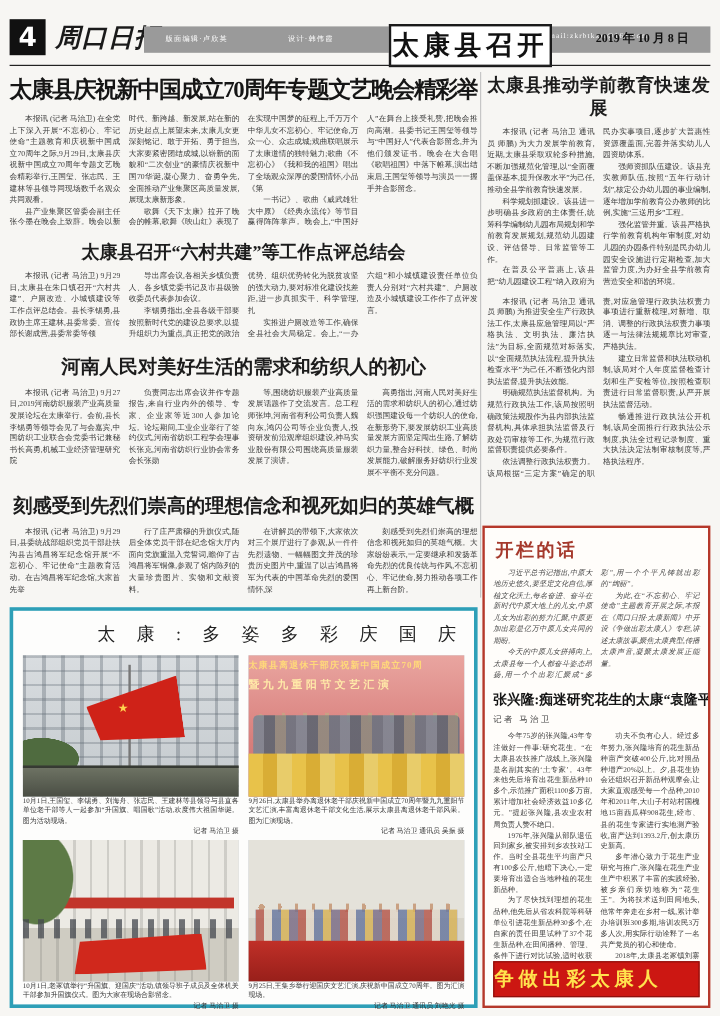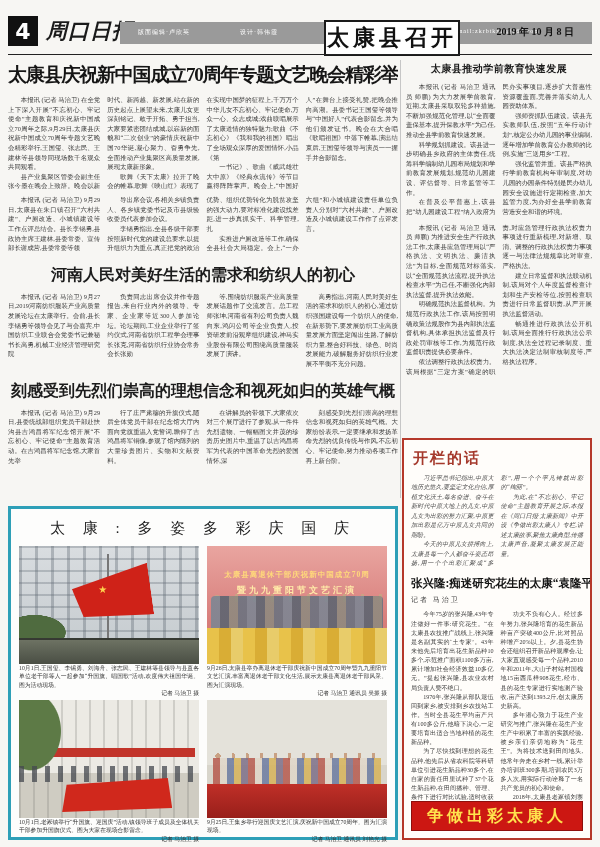--- a/index.html
+++ b/index.html
@@ -25,31 +25,31 @@
   .coldiv { position:absolute; left:400px; top:60px; width:1px; height:438px; background:#c6c6c6; }
 
   
   .leftcol { position:absolute; left:8px; top:60px; width:390px; height:444px; overflow:hidden; }
   .rightcol { position:absolute; left:406px; top:60px; width:186px; height:374px; overflow:hidden; }
   .headline-main { font-size:19px; font-weight:bold; color:#151515; letter-spacing:-1.2px;
                    white-space:nowrap; text-align:center; margin:2px 0 7px 0; }
   .headline { font-weight:bold; color:#1c1c1c; text-align:center; }
   .h-l2 { font-size:15px; margin:10px 0 6px 0; }
   .h-l3 { font-size:16px; margin:12px 0 6px 0; }
-  .h-r { font-size:10px; letter-spacing:0.5px; margin:2px 0 6px 0; }
+  .h-r { font-size:15px; letter-spacing:0.5px; margin:2px 0 6px 0; }
   .body4 { column-count:4; column-gap:7px; font-size:6.4px; line-height:1.5;
            text-align:justify; color:#3a3a3a; margin-bottom:4px; }
   .body2 { column-count:2; column-gap:7px; font-size:6.4px; line-height:1.5;
            text-align:justify; color:#3a3a3a; margin-bottom:6px; }
   .body2 p, .body4 p { text-indent:2em; }
 
   
   .photobox { position:absolute; left:8px; top:506px; width:390px; height:334px;
               border:3px solid #2e9fb7; background:#fdfdfc; padding:6px 8px; }
-  .photobox .ptitle { text-align:center; font-size:15px; letter-spacing:7px; color:#222;
+  .photobox .ptitle { text-align:right; font-size:15px; letter-spacing:7px; color:#222;
                       margin:4px 0 8px 0; }
   .pgrid { display:grid; grid-template-columns:1fr 1fr; column-gap:8px; row-gap:4px; }
   .photo { position:relative; width:100%; height:118px; overflow:hidden; background:#cfd4d8; }
   .photo2,.photo4 { height:118px; }
   .pcap { font-size:5.8px; line-height:1.45; color:#333; text-align:justify; height:32px; overflow:hidden; }
   .pcap .credit { display:block; text-align:right; color:#333; }
 
   
   .ph1-building { position:absolute; inset:0;
      background:
@@ -61,21 +61,21 @@
      border-top:2px solid rgba(40,44,38,.6); }
   .ph1-green { position:absolute; left:0; bottom:18px; width:52px; height:34px;
      background:radial-gradient(ellipse at 30% 60%, #4f6b3f 0 60%, transparent 61%); }
   .ph1-pole { position:absolute; left:49%; top:8px; width:2px; height:92px; background:#777; }
   .ph1-flag { position:absolute; left:30%; top:22px; width:78px; height:52px; background:#cf2218;
      clip-path:polygon(100% 0, 100% 100%, 10% 86%, 0 30%); transform:rotate(-8deg); }
   .ph1-star { position:absolute; left:44%; top:38px; color:#ffd34d; font-size:10px; }
 
   
   .ph2-bg { position:absolute; inset:0; background:linear-gradient(#e9a5a0, #d87f7c 60%, #c96d6a); }
-  .ph2-banner { position:absolute; left:0; right:0; top:24px; text-align:center; color:#ffd97a;
+  .ph2-banner { position:absolute; left:0; right:0; top:4px; text-align:left; color:#ffd97a;
      font-weight:bold; }
   .ph2-banner .l1 { font-size:7.5px; letter-spacing:1px; display:block; }
   .ph2-banner .l2 { font-size:9px; letter-spacing:3px; display:block; margin-top:4px; color:#ffe9a8; }
   .ph2-row1 { position:absolute; left:4px; right:4px; bottom:34px; height:34px;
      background:repeating-linear-gradient(90deg,#7d8693 0 9px,#5d6571 9px 18px,#8f8a7f 18px 27px,#6b7380 27px 36px);
      border-radius:4px 4px 0 0; opacity:.9; }
   .ph2-row2 { position:absolute; left:0; right:0; bottom:0; height:36px;
      background:repeating-linear-gradient(90deg,#e8c24a 0 12px,#d9ad35 12px 24px,#e8cc6a 24px 36px); }
   .ph2-heads { position:absolute; left:4px; right:4px; bottom:62px; height:8px;
      background:repeating-radial-gradient(circle at 6px 4px, #caa184 0 3px, transparent 3px 18px); }
@@ -109,21 +109,21 @@
   .kicker-body { column-count:2; column-gap:7px; font-size:6.1px; line-height:1.55; color:#4a4a4a;
                  font-style:italic; text-align:justify; margin-bottom:8px; }
   .kicker-body p { text-indent:2em; }
   .feat-title { font-size:11.5px; font-weight:bold; color:#141414; text-align:center;
                 white-space:nowrap; margin:4px 0 4px 0; }
   .feat-byline { text-align:left; font-size:7px; color:#444; margin-bottom:5px; letter-spacing:2px; }
   .feat-body { column-count:2; column-gap:7px; font-size:6.1px; line-height:1.5; color:#3a3a3a;
                text-align:justify; height:224px; overflow:hidden; }
   .feat-body p { text-indent:2em; }
   .banner { position:absolute; left:7px; right:7px; bottom:7px; height:30px; background:#cc1712;
-            display:flex; align-items:center; justify-content:center; border:1px solid #8e0f0c; }
+            display:flex; align-items:center; justify-content:flex-start; border:1px solid #8e0f0c; }
   .banner span { color:#ffe34d; font-size:16px; font-weight:bold; letter-spacing:4px; }
 </style>
 </head>
 <body>
 
 <div class="header">
   <div class="pageno">4</div>
   <div class="masthead">周口日报</div>
   <div class="graybar">
     <span class="cred cred1">版面编辑·卢欣英</span>
@@ -143,20 +143,21 @@
     <div class="headline-main">太康县庆祝新中国成立70周年专题文艺晚会精彩举行</div>
     <div class="body4">
       <p>本报讯 (记者 马治卫) 在全党上下深入开展“不忘初心、牢记使命”主题教育和庆祝新中国成立70周年之际,9月29日,太康县庆祝新中国成立70周年专题文艺晚会精彩举行,王国玺、张志民、王建林等县领导同现场数千名观众共同观看。</p>
       <p>县产业集聚区管委会副主任张今墨在晚会上致辞。晚会以新时代、新跨越、新发展,站在新的历史起点上展望未来,太康儿女更深刻铭记、敢于开拓、勇于担当,大家要紧密团结成城,以崭新的面貌和“二次创业”的豪情庆祝新中国70华诞,凝心聚力、奋勇争先,全面推动产业集聚区高质量发展,展现太康新形象。</p>
       <p>歌舞《天下太康》拉开了晚会的帷幕,歌舞《映山红》表现了在实现中国梦的征程上,千万万个中华儿女不忘初心、牢记使命,万众一心、众志成城;戏曲联唱展示了太康道情的独特魅力;歌曲《不忘初心》《我和我的祖国》唱出了全场观众深厚的爱国情怀,小品《第</p>
       <p>一书记》、歌曲《威武雄壮大中原》《经典永流传》等节目赢得阵阵掌声。晚会上,“中国好人”在舞台上接受礼赞,把晚会推向高潮。县委书记王国玺等领导与“中国好人”代表合影留念,并为他们颁发证书。晚会在大合唱《歌唱祖国》中落下帷幕,演出结束后,王国玺等领导与演员一一握手并合影留念。</p>
     </div>
   </div>
 
   <div>
+    <div class="headline h-l2">太康县召开“六村共建”等工作点评总结会</div>
     <div class="body4">
       <p>本报讯 (记者 马治卫) 9月29日,太康县在朱口镇召开“六村共建”、户厕改造、小城镇建设等工作点评总结会。县长李锡勇,县政协主席王建林,县委常委、宣传部长谢成营,县委常委等领</p>
       <p>导出席会议,各相关乡镇负责人、各乡镇党委书记及市县级验收委员代表参加会议。</p>
       <p>李锡勇指出,全县各级干部要按照新时代党的建设总要求,以提升组织力为重点,真正把党的政治优势、组织优势转化为脱贫攻坚的强大动力,要对标准化建设找差距,进一步真抓实干、科学管理,扎</p>
       <p>实推进户厕改造等工作,确保全县社会大局稳定。会上,“一办六组”和小城镇建设责任单位负责人分别对“六村共建”、户厕改造及小城镇建设工作作了点评发言。</p>
     </div>
   </div>
 
   <div>
     <div class="headline h-l3">河南人民对美好生活的需求和纺织人的初心</div>

